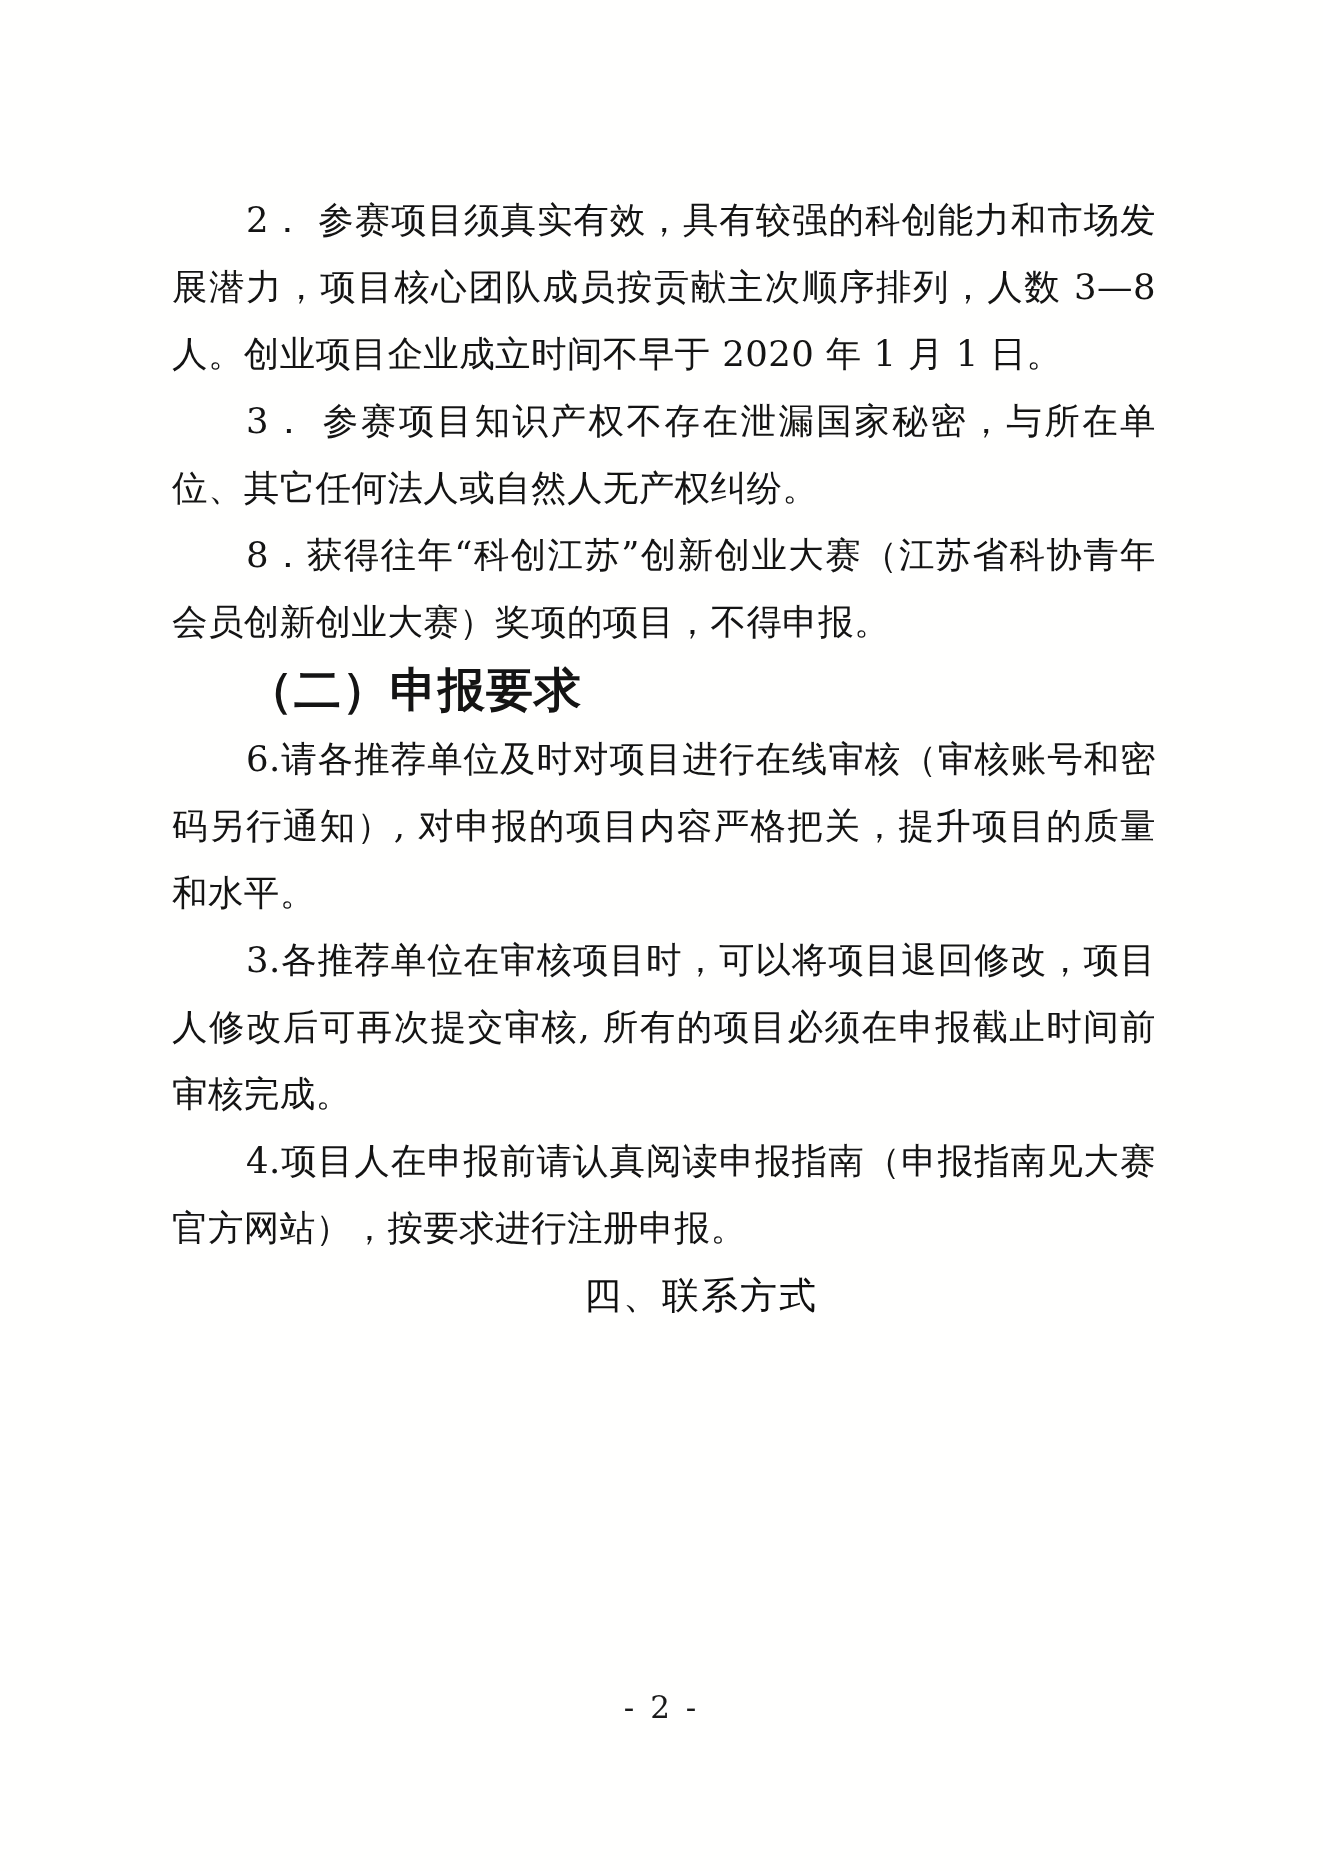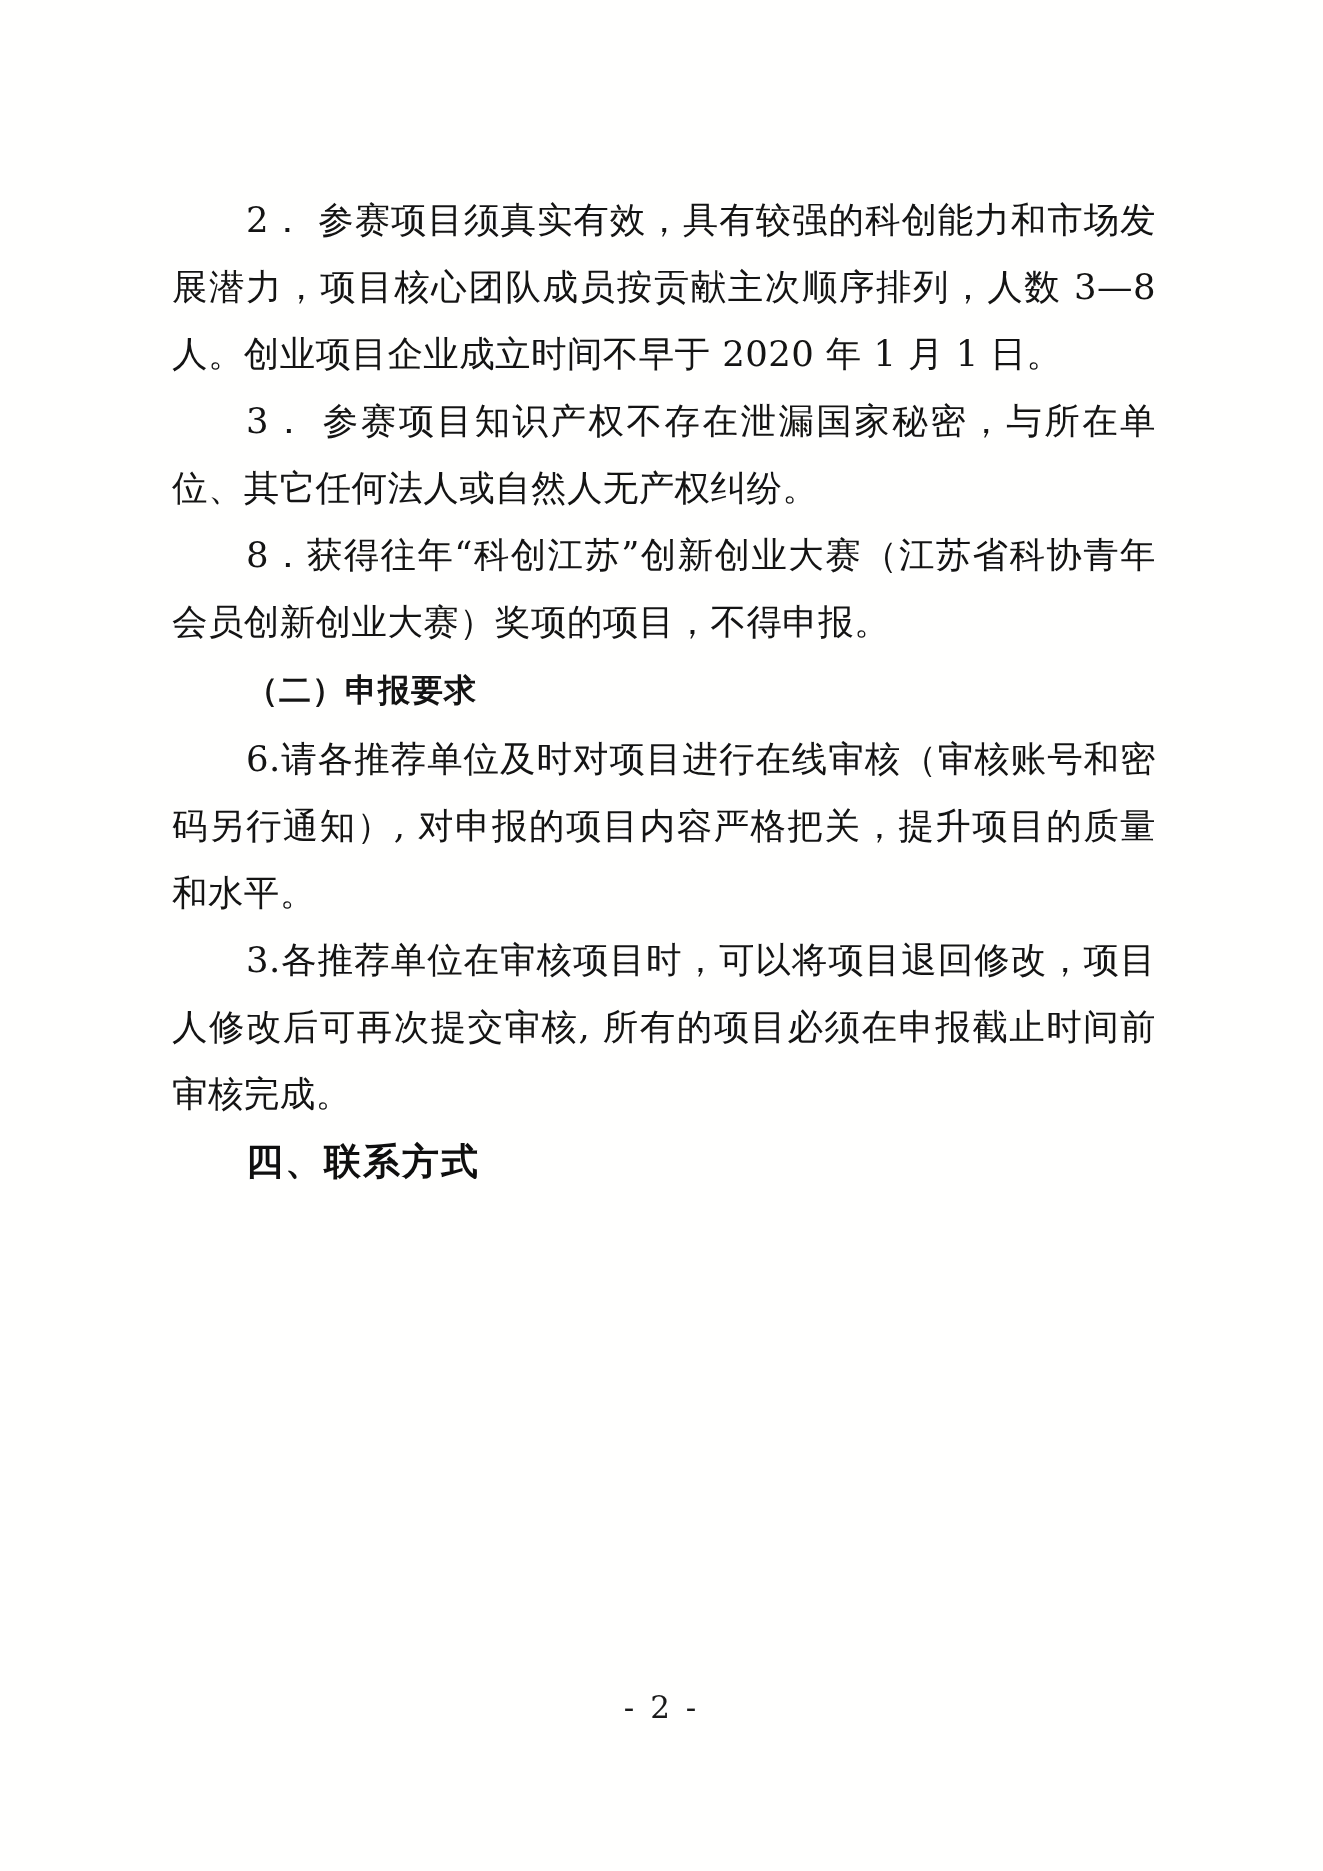--- a/index.html
+++ b/index.html
@@ -38,29 +38,30 @@
     margin: 0 0 0 0;
     font-family: "DejaVu Serif", "Liberation Serif", serif;
     color: #141414;
   }
   .indent2 {
     text-indent: 74px;
   }
   .heading {
     font-size: 37px;
     line-height: 70px;
-    font-weight: bold;
+    font-weight: normal;
     letter-spacing: 2px;
     text-indent: 74px;
     font-family: "DejaVu Sans", "Liberation Sans", sans-serif;
     margin: 0;
     color: #0f0f0f;
+    text-align: center;
   }
   .subheading {
-    font-size: 32px;
+    font-size: 47px;
     line-height: 70px;
     letter-spacing: 1px;
     text-indent: 74px;
     font-weight: bold;
     font-family: "DejaVu Serif", "Liberation Serif", serif;
     margin: 0;
     color: #141414;
   }
   .footer {
     position: absolute;
@@ -87,20 +88,21 @@
 
     <p class="para indent2">8．获得往年“科创江苏”创新创业大赛（江苏省科协青年会员创新创业大赛）奖项的项目，不得申报。</p>
 
     <p class="subheading">（二）申报要求</p>
 
 
     <p class="para indent2">6.请各推荐单位及时对项目进行在线审核（审核账号和密码另行通知）, 对申报的项目内容严格把关，提升项目的质量和水平。</p>
 
     <p class="para indent2">3.各推荐单位在审核项目时，可以将项目退回修改，项目人修改后可再次提交审核, 所有的项目必须在申报截止时间前审核完成。</p>
 
+    <p class="para indent2">4.项目人在申报前请认真阅读申报指南（申报指南见大赛官方网站），按要求进行注册申报。</p>
 
     <p class="heading">四、联系方式</p>
 
   </div>
 
   <div class="footer">- 2 -</div>
 
 </div>
 
 </body></html>

